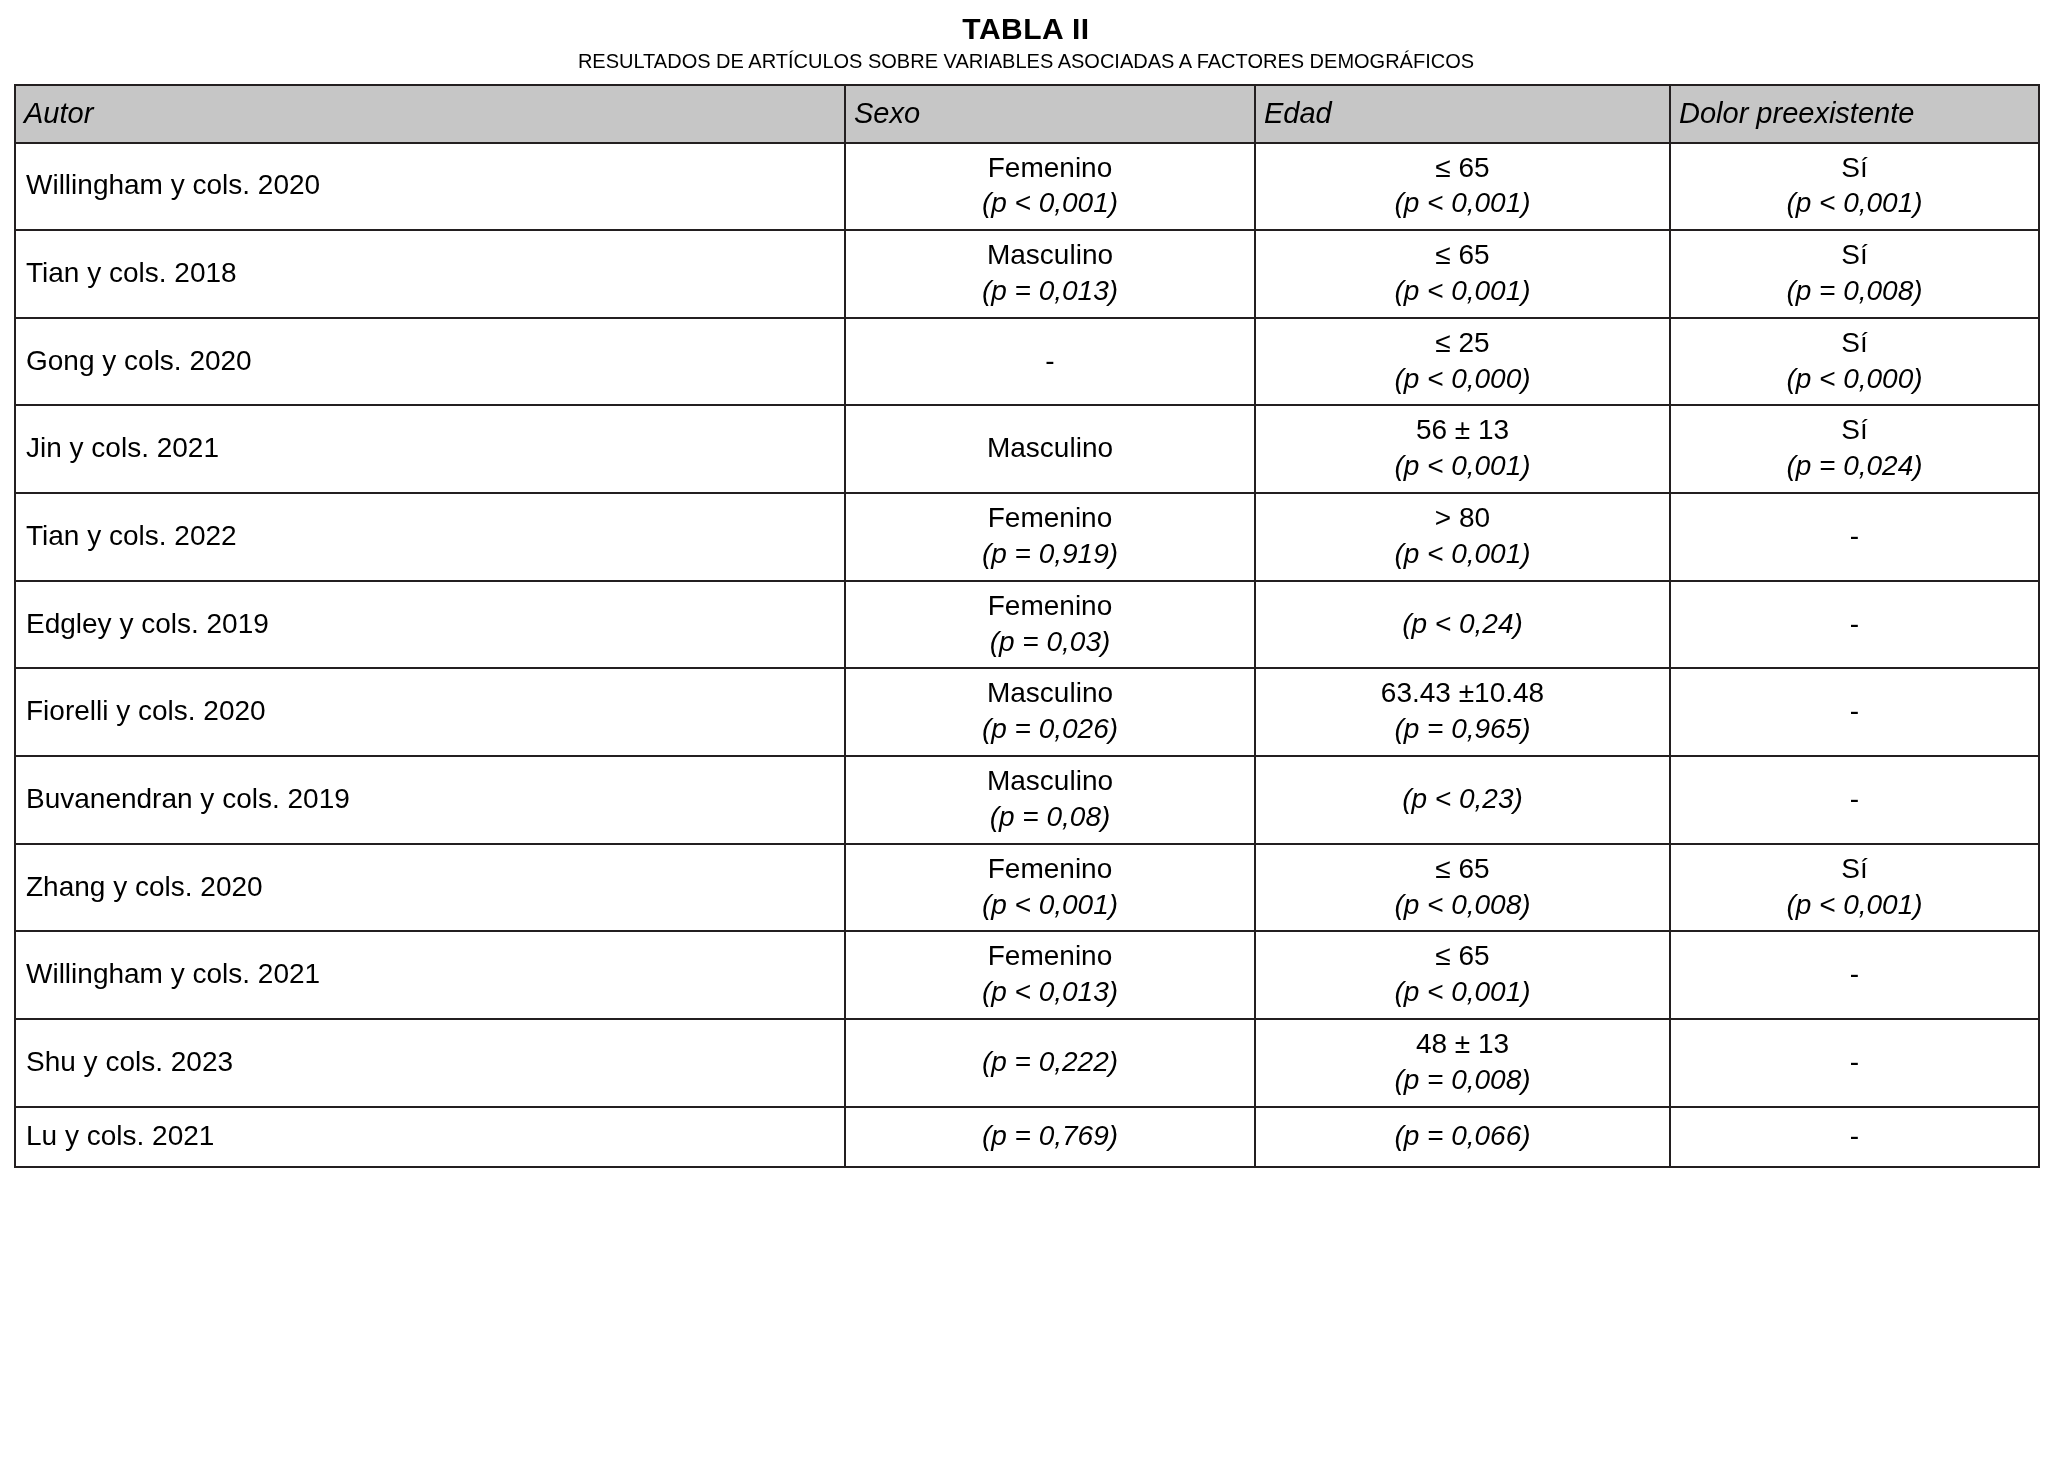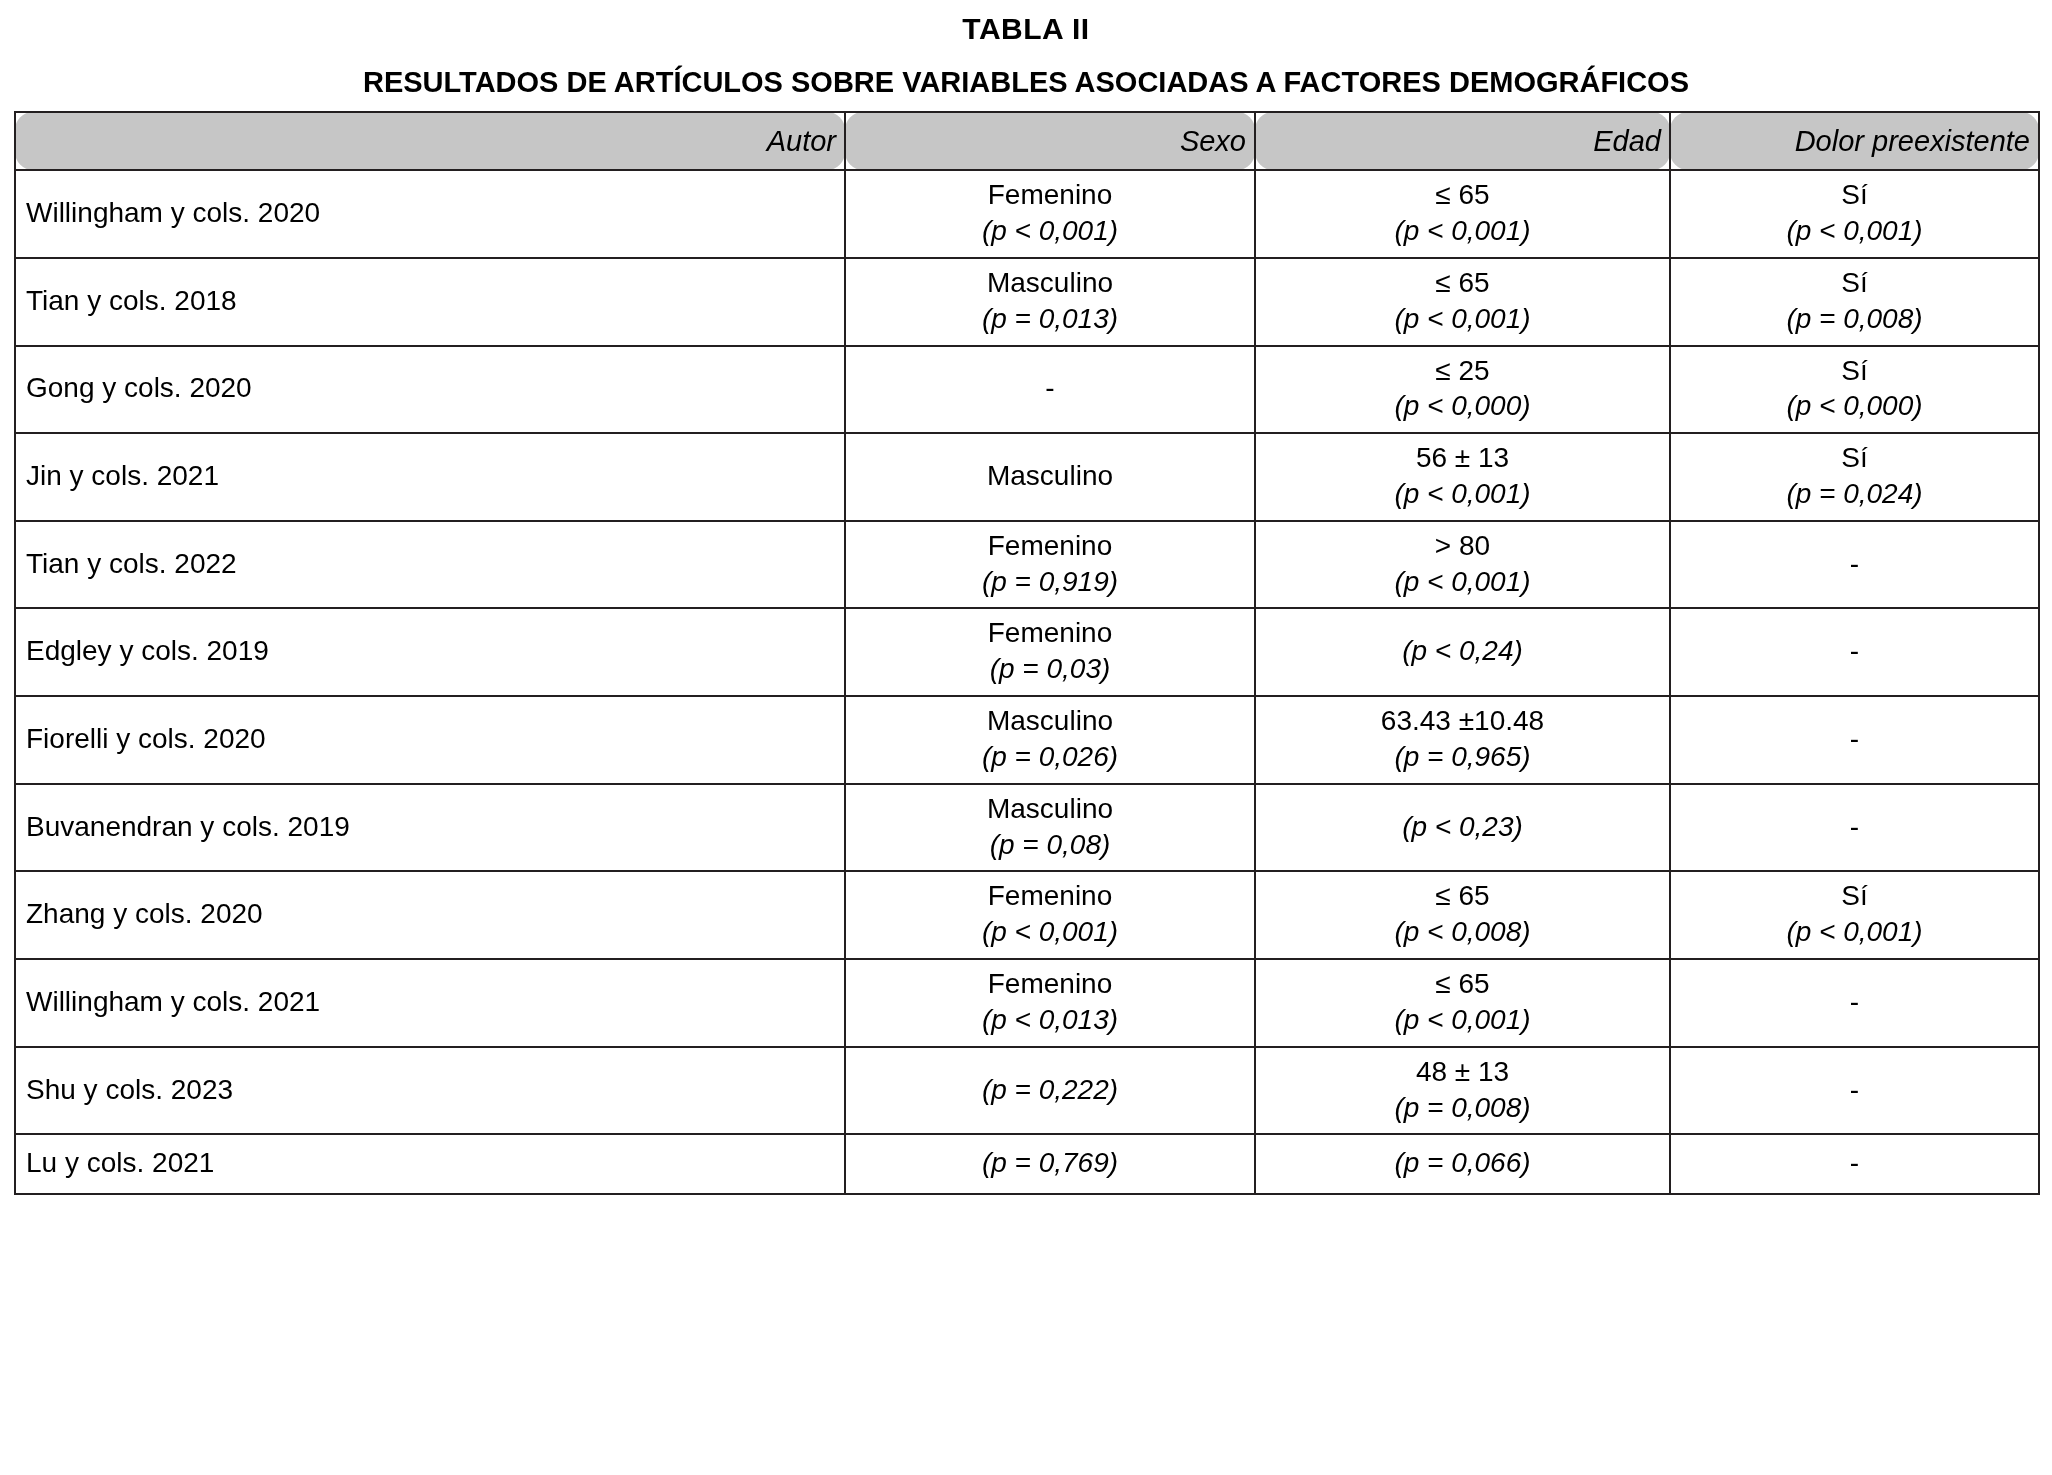--- a/index.html
+++ b/index.html
@@ -22,47 +22,46 @@
     text-align: center;
     margin-bottom: 10px;
   }
   .title-main {
     font-size: 30px;
     font-weight: bold;
     letter-spacing: 0.5px;
     line-height: 1.25;
   }
   .title-sub {
-    font-size: 29px;
-    font-weight: bold;
+    font-size: 20px;
+    font-weight: normal;
     line-height: 1.3;
-    margin-top: 16px;
+    margin-top: 0;
   }
   table.data-table {
     border-collapse: collapse;
     width: 2024px;
     table-layout: fixed;
   }
   table.data-table th,
   table.data-table td {
     border: 2px solid #231f20;
     padding: 6px 10px 8px 10px;
     vertical-align: middle;
     font-size: 28px;
     line-height: 1.28;
   }
   table.data-table thead th {
     background: #c6c6c6;
-    text-align: right;
+    text-align: left;
     font-style: italic;
     font-weight: normal;
     font-size: 29px;
     height: 48px;
     padding: 4px 8px;
-    border-radius: 18px;
   }
   col.c-autor { width: 830px; }
   col.c-sexo  { width: 410px; }
   col.c-edad  { width: 415px; }
   col.c-dolor { width: 369px; }
 
   td.cell-autor {
     text-align: left;
     white-space: nowrap;
   }

